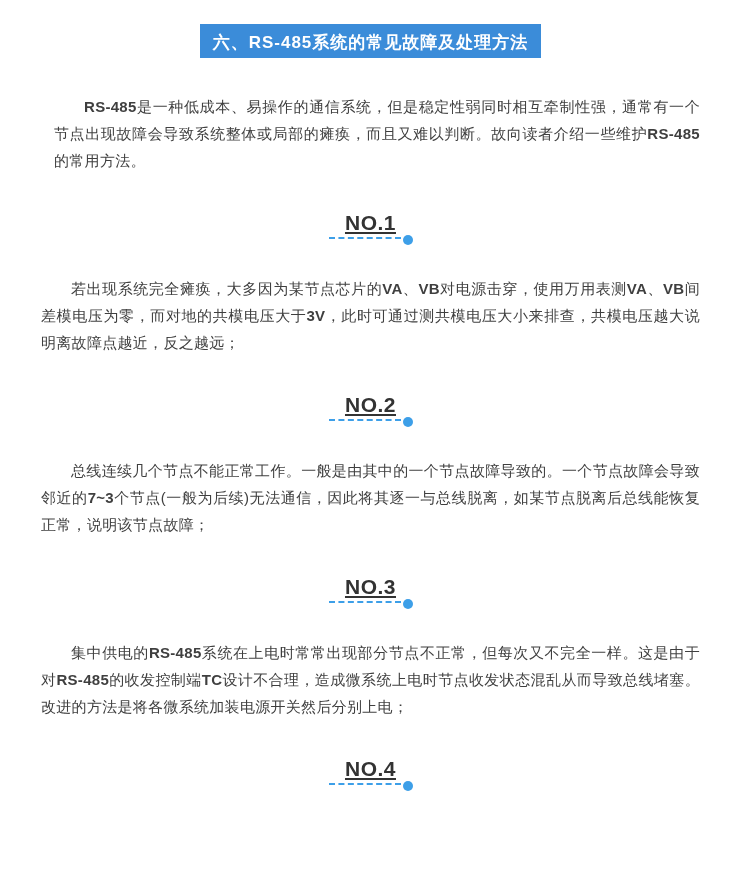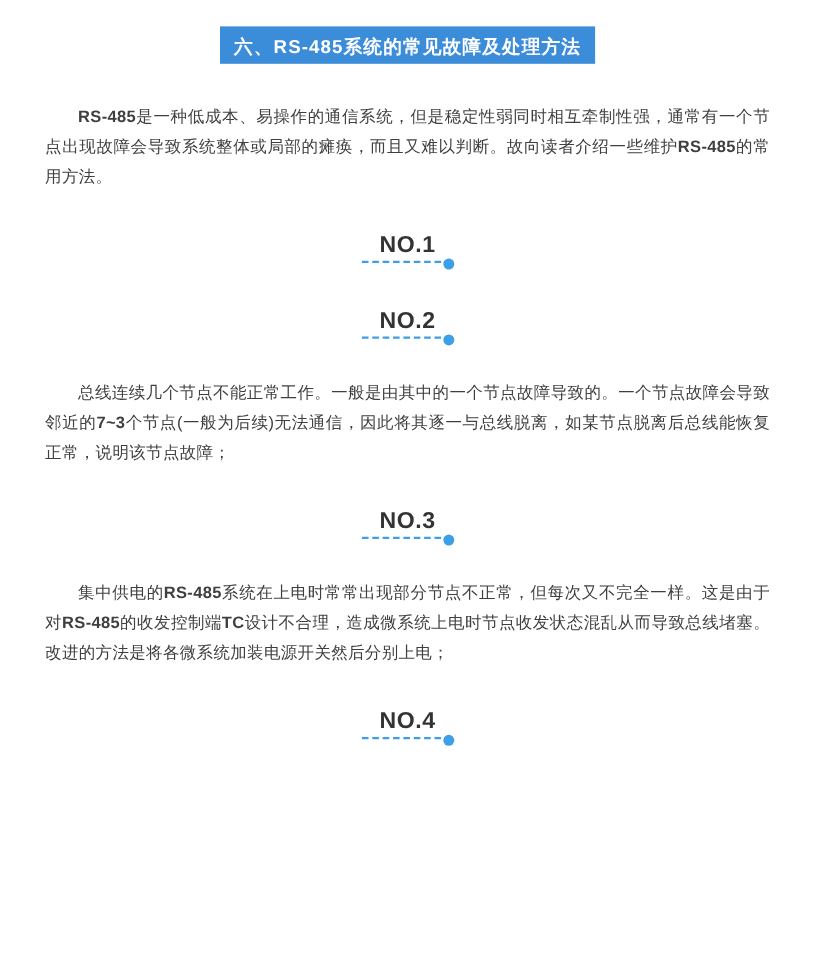--- a/index.html
+++ b/index.html
@@ -44,34 +44,35 @@
   .body-para {
     margin: 0;
     font-size: 15px;
     color: var(--body-text);
     line-height: 27px;
     text-align: justify;
     text-indent: 2em;
     letter-spacing: 0.3px;
   }
   .body-para b { font-weight: bold; }
-  .intro { margin-top: 35px; }
+  .intro { margin-top: 35px; margin-left: 13px; }
   .no-block {
     width: -moz-max-content;
     width: max-content;
     margin: 38px auto 32px;
     text-align: center;
   }
   .no-label {
     display: block;
     font-size: 21px;
     line-height: 22px;
     font-weight: bold;
     color: var(--heading-text);
     letter-spacing: 0.5px;
+    text-decoration: underline;
   }
   .no-underline {
     display: flex;
     align-items: center;
     justify-content: center;
     margin-top: -1px;
     height: 10px;
   }
   .dash-line {
     width: 72px;
@@ -99,20 +100,21 @@
     <p class="body-para intro"><b>RS-485</b>是一种低成本、易操作的通信系统，但是稳定性弱同时相互牵制性强，通常有一个节点出现故障会导致系统整体或局部的瘫痪，而且又难以判断。故向读者介绍一些维护<b>RS-485</b>的常用方法。</p>
 
     <div class="no-block">
       <span class="no-label">NO.1</span>
       <span class="no-underline">
         <span class="dash-line"></span>
         <span class="dot"></span>
       </span>
     </div>
 
+    <p class="body-para">若出现系统完全瘫痪，大多因为某节点芯片的<b>VA</b>、<b>VB</b>对电源击穿，使用万用表测<b>VA</b>、<b>VB</b>间差模电压为零，而对地的共模电压大于<b>3V</b>，此时可通过测共模电压大小来排查，共模电压越大说明离故障点越近，反之越远；</p>
 
     <div class="no-block">
       <span class="no-label">NO.2</span>
       <span class="no-underline">
         <span class="dash-line"></span>
         <span class="dot"></span>
       </span>
     </div>
 
     <p class="body-para">总线连续几个节点不能正常工作。一般是由其中的一个节点故障导致的。一个节点故障会导致邻近的<b>7~3</b>个节点(一般为后续)无法通信，因此将其逐一与总线脱离，如某节点脱离后总线能恢复正常，说明该节点故障；</p>

